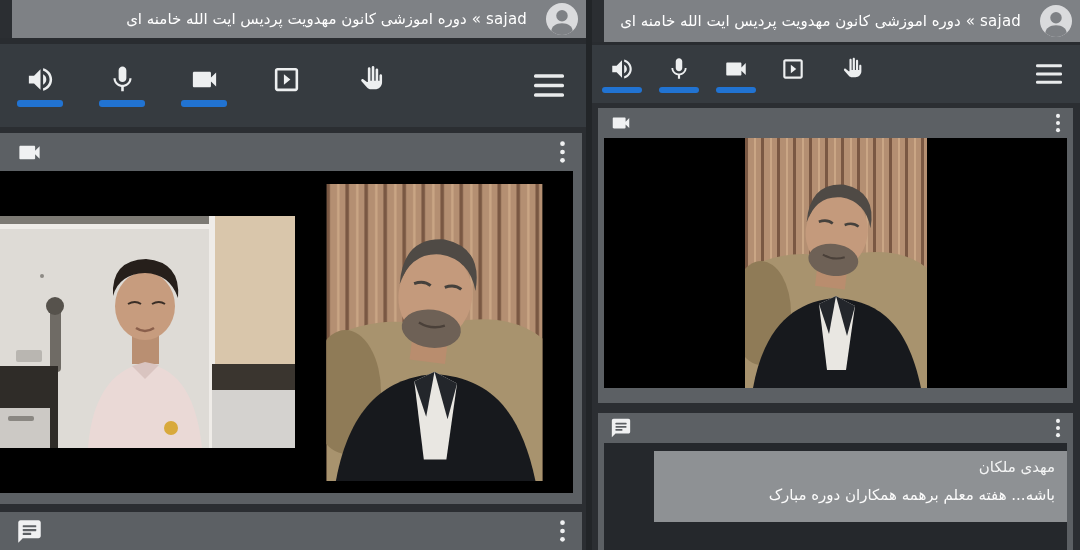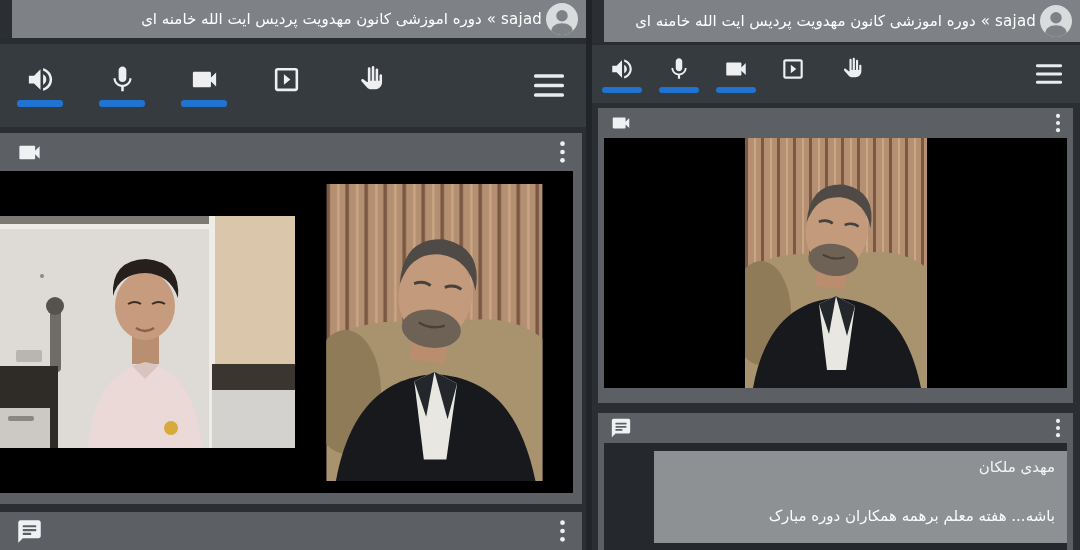--- a/index.html
+++ b/index.html
@@ -9,21 +9,21 @@
     background:#222528;
     overflow:hidden;
     font-family:"DejaVu Sans", sans-serif;
   }
   .panel{display:flex;flex-direction:column;background:#2b2e32;overflow:hidden;flex:0 0 auto;}
   .panel-left{width:586px;}
   .divider{width:6px;background:#222528;flex:0 0 auto;}
   .panel-right{width:488px;}
 
   
-  .app-header{background:#7e8185;display:flex;align-items:center;justify-content:flex-end;gap:4px;padding:0 8px;flex:0 0 auto;margin-left:12px;}
+  .app-header{background:#7e8185;display:flex;align-items:center;justify-content:flex-end;gap:19px;padding:0 8px;flex:0 0 auto;margin-left:12px;}
   .panel-left .app-header{height:38px;}
   .panel-right .app-header{height:42px;}
   .app-title{color:#ffffff;font-size:15px;white-space:nowrap;overflow:hidden;letter-spacing:.2px;}
   .avatar{width:32px;height:32px;flex:0 0 auto;border:none;background:none;padding:0;cursor:pointer;}
   .avatar svg{width:32px;height:32px;display:block;}
 
   
   .toolbar{background:#363b40;border-top:6px solid #292c30;display:flex;align-items:center;flex:0 0 auto;}
   .panel-left .toolbar{height:83px;padding:0 22px 0 16px;gap:34px;}
   .panel-right .toolbar{height:58px;border-top-width:3px;padding:0 18px 0 8px;gap:13px;}
@@ -64,21 +64,21 @@
   .panel-right .video-area{height:250px;margin:0 6px;display:flex;justify-content:center;}
   .vcell{display:flex;align-items:center;justify-content:center;overflow:hidden;}
   .vcell-wide{width:295px;}
   .vcell-flex{flex:1;}
   .vcell svg{display:block;}
 
   .panel-left .chat-card{margin:8px 4px 0 0;flex:1;display:flex;flex-direction:column;}
   .panel-right .chat-card{margin:10px 7px 0 6px;flex:1;display:flex;flex-direction:column;}
   .chat-body{flex:1;background:#25282c;margin:0 6px;overflow:hidden;}
   .chat-bubble{background:#8e9194;margin:8px 0 0 50px;padding:3px 12px 12px;color:#fbfbfb;font-size:15px;text-align:right;}
-  .chat-author{line-height:26px;margin-bottom:21px;color:#f4f5f5;}
+  .chat-author{line-height:26px;margin-bottom:0;color:#f4f5f5;}
   .chat-line{line-height:30px;}
 
   .defs-hidden{position:absolute;width:0;height:0;overflow:hidden;}
 </style>
 </head>
 <body>
 
 <svg class="defs-hidden" aria-hidden="true">
   <defs>
     <clipPath id="avclip">

